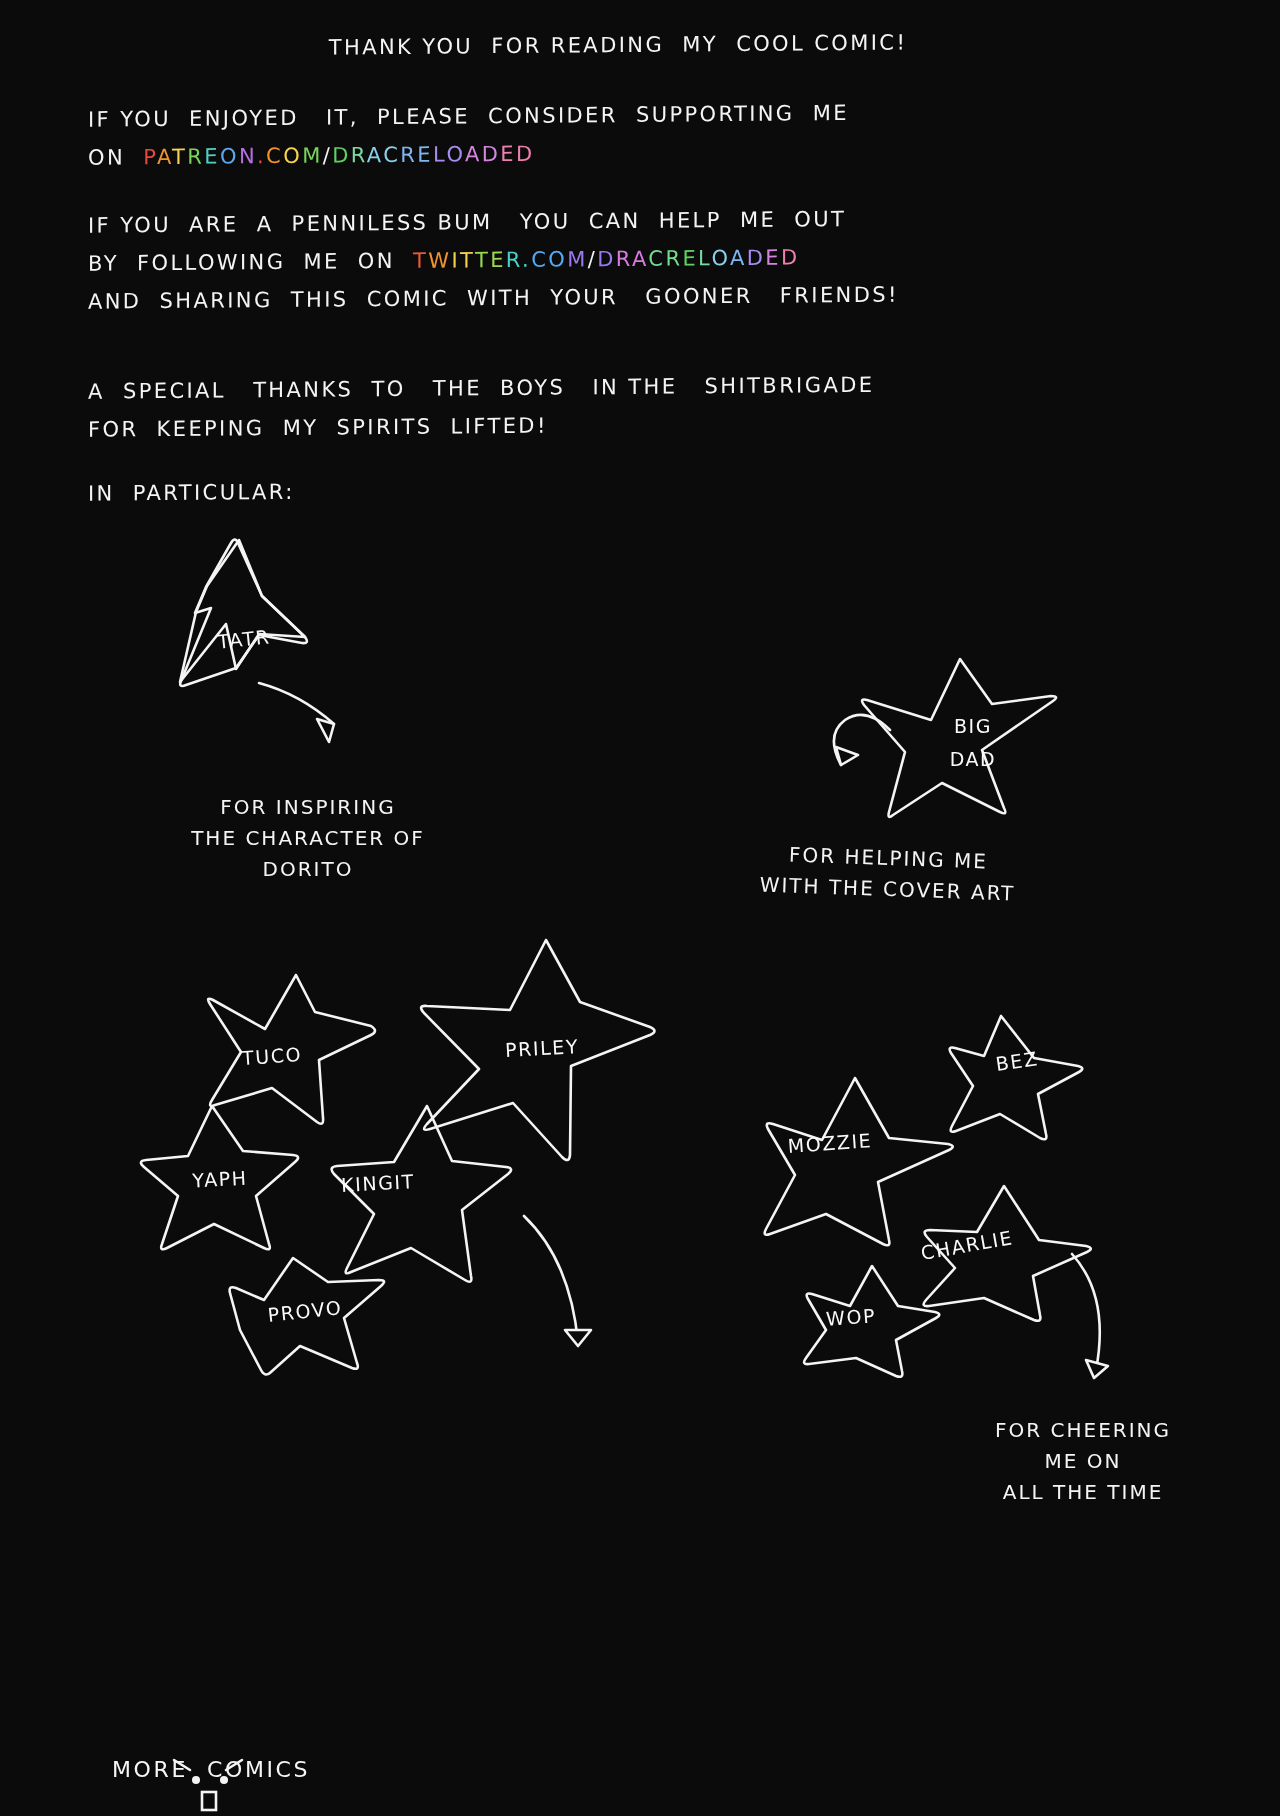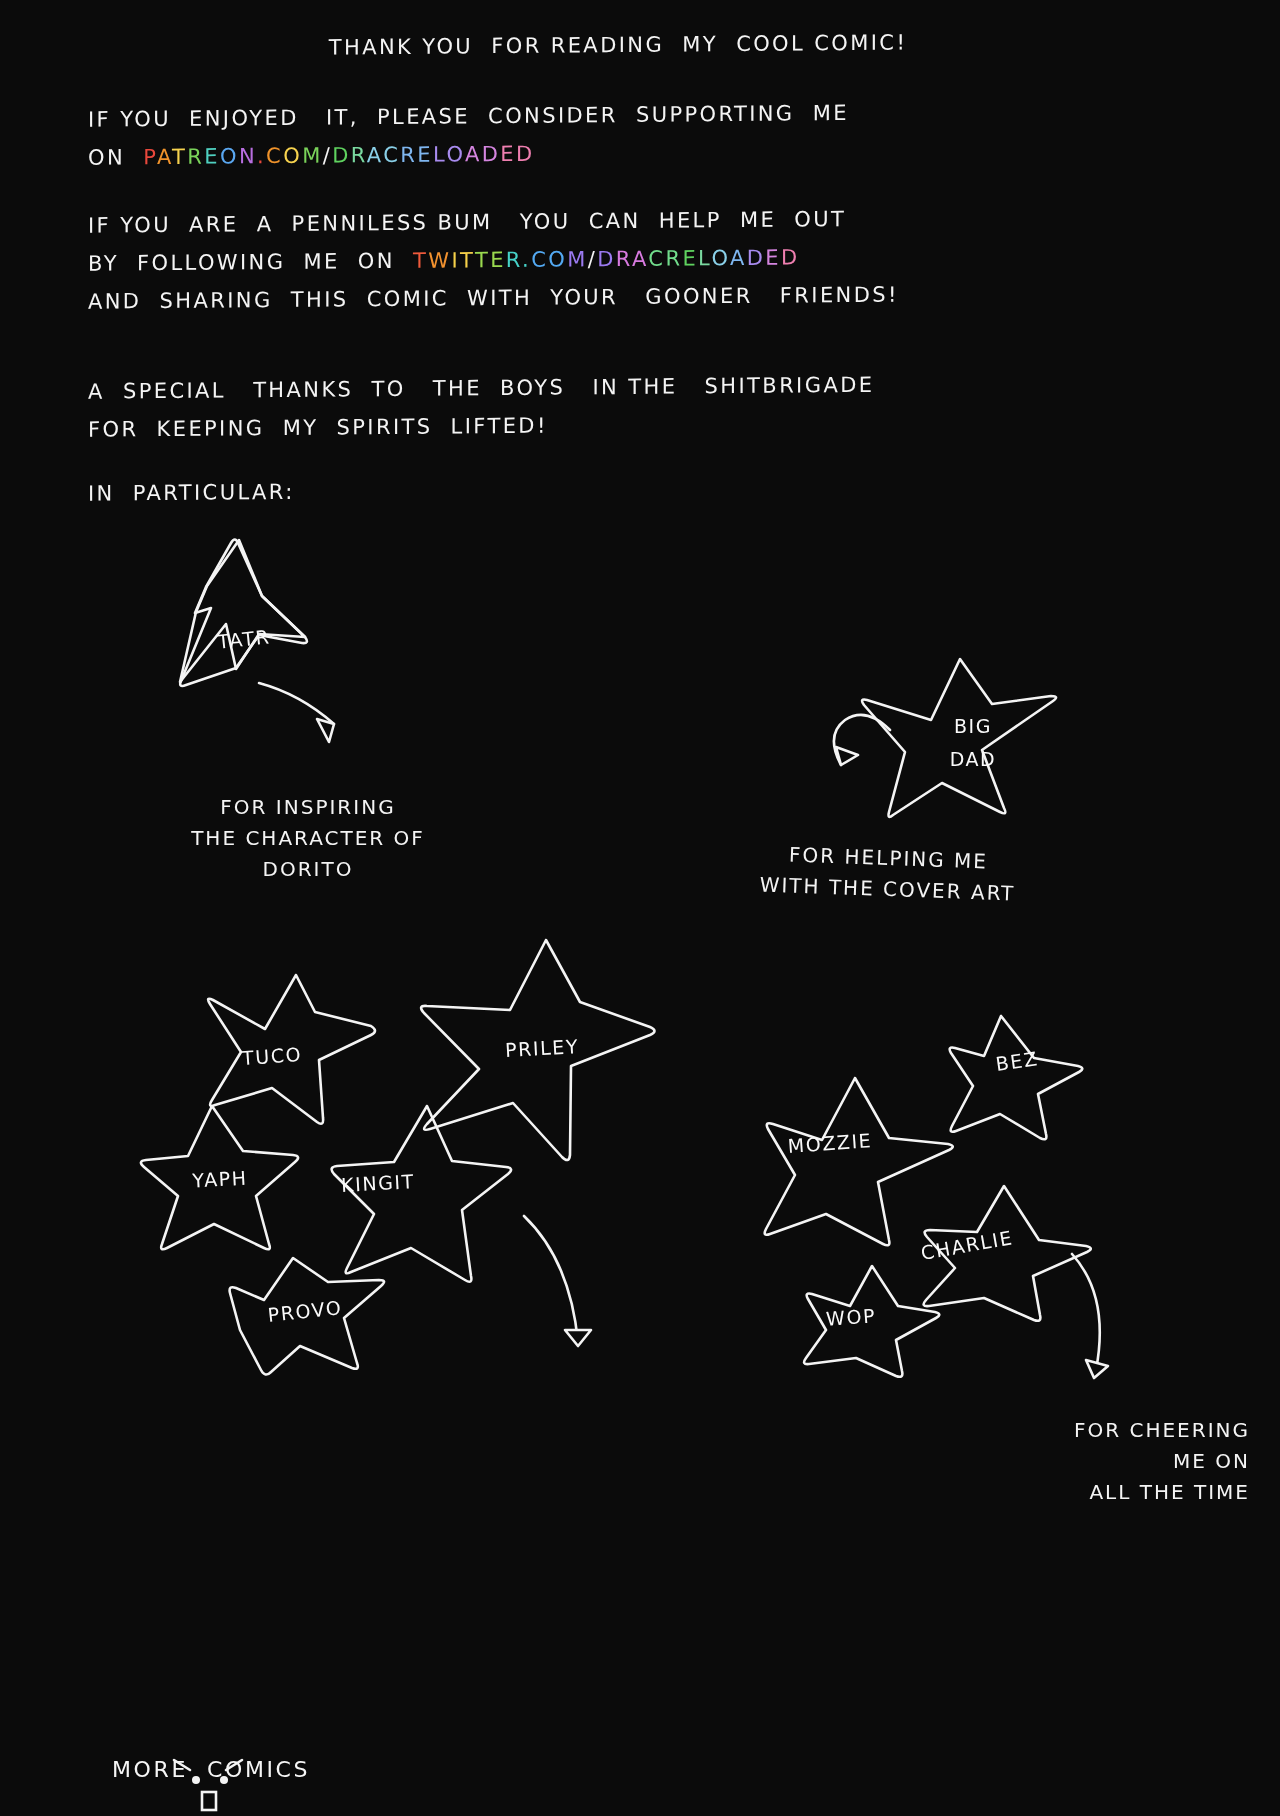--- a/index.html
+++ b/index.html
@@ -205,21 +205,21 @@
   <div class="starlabel" style="left:750px; top:1132px; width:160px; transform:rotate(-4deg);">MOZZIE</div>
   <div class="starlabel" style="left:962px; top:1050px; width:110px; transform:rotate(-8deg);">BEZ</div>
   <div class="starlabel" style="left:872px; top:1234px; width:190px; transform:rotate(-10deg);">CHARLIE</div>
   <div class="starlabel" style="left:796px; top:1306px; width:110px; transform:rotate(-4deg);">WOP</div>
 
   <div class="caption" style="left:148px; top:792px; width:320px; white-space:pre-line;">FOR  INSPIRING
 THE  CHARACTER OF
 DORITO</div>
   <div class="caption" style="left:718px; top:843px; width:340px; white-space:pre-line; transform:rotate(2deg);">FOR  HELPING ME
 WITH   THE COVER ART</div>
-  <div class="caption" style="left:960px; top:1415px; width:290px; white-space:pre-line;text-align:right;">FOR  CHEERING
+  <div class="caption" style="left:938px; top:1415px; width:290px; white-space:pre-line;">FOR  CHEERING
 ME  ON
 ALL  THE  TIME</div>
 
   <div class="footer">
     <div>MORE  COMICS</div>
     
   </div>
 
   <div class="facewrap">
     <svg width="90" height="60" viewBox="0 0 90 60" fill="none" stroke="#f4f4f4" stroke-width="2.6" stroke-linecap="round">

